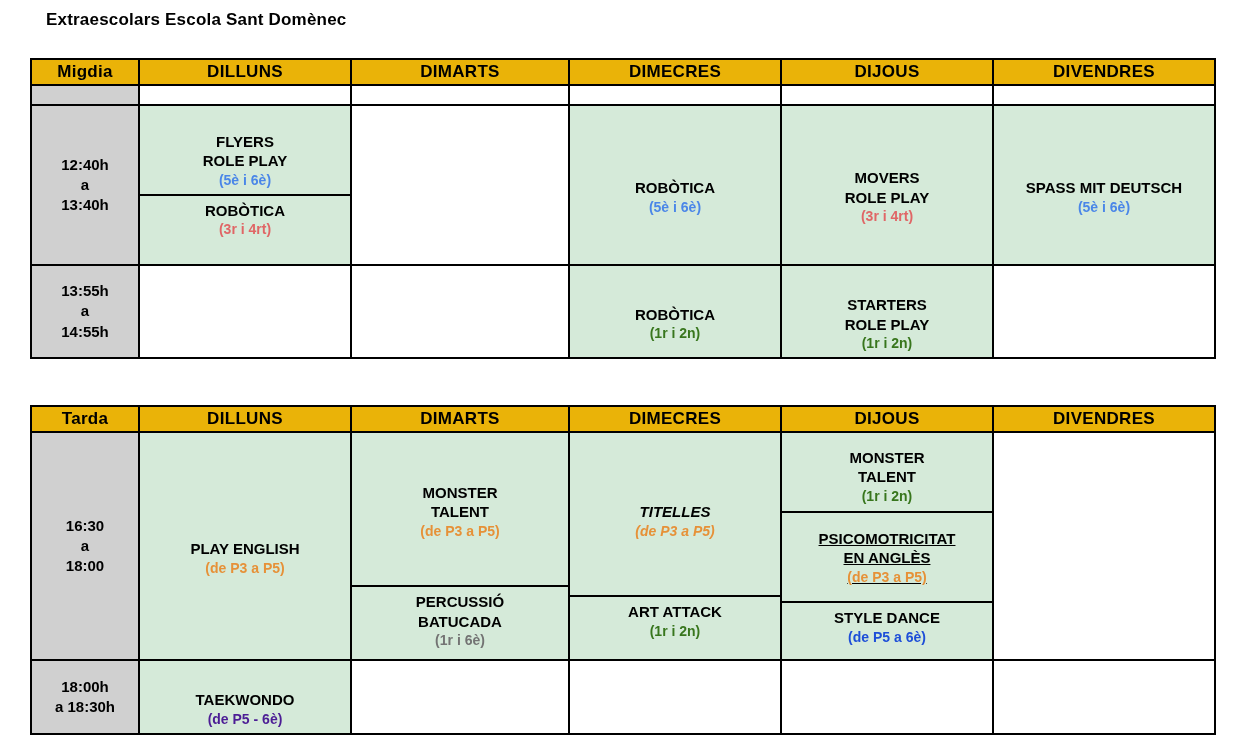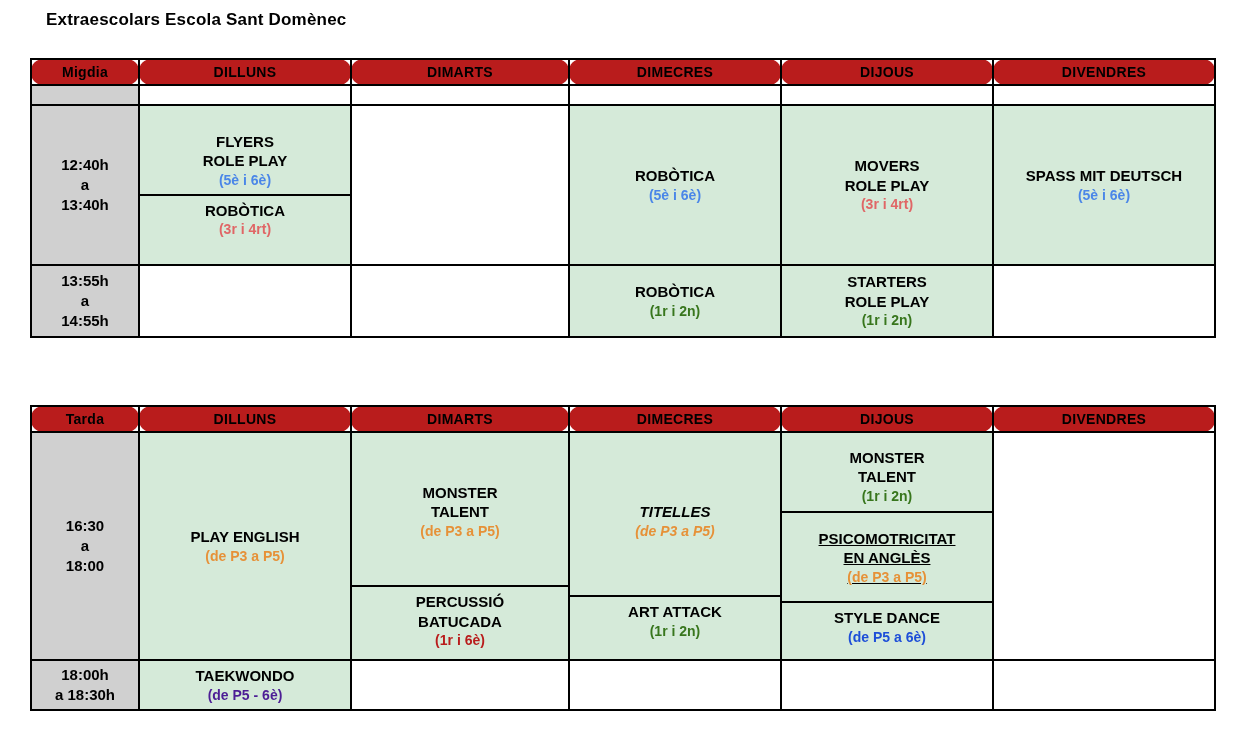--- a/index.html
+++ b/index.html
@@ -28,44 +28,44 @@
     border-collapse: collapse;
     table-layout: fixed;
   }
   table.sched td, table.sched th {
     border: 2px solid #000000;
     padding: 0;
     vertical-align: middle;
     text-align: center;
   }
   .hdr {
-    background: #b91c1c;
-    font-weight: bold;
-    font-size: 14px;
+    background: #eab308;
+    font-weight: bold;
+    font-size: 17px;
     height: 24px;
     letter-spacing: 0.3px;
-    border-radius: 12px;
   }
   .timecell {
     background: #d0d0d0;
     font-weight: bold;
     font-size: 15px;
     line-height: 1.35;
   }
   .green {
     background: #d5ead9;
   }
   .white {
     background: #ffffff;
   }
   .act {
     font-weight: bold;
     font-size: 15px;
     line-height: 1.3;
     padding: 5px 3px;
+    margin-top: 24px;
   }
   .act .grp {
     display: block;
     font-weight: bold;
     font-size: 14px;
   }
   table.inner {
     width: 100%;
     height: 100%;
     border-collapse: collapse;
@@ -225,21 +225,21 @@
                 <td class="act" style="height:138px;">
           <div>MONSTER</div>
           <div>TALENT</div>
           <span class="grp" style="color:#e69138">(de P3 a P5)</span>
         </td>
               </tr>
         <tr>
                 <td class="act">
           <div>PERCUSSIÓ</div>
           <div>BATUCADA</div>
-          <span class="grp" style="color:#b91c1c">(1r i 6è)</span>
+          <span class="grp" style="color:#737373">(1r i 6è)</span>
         </td>
               </tr>
       </tbody>
           </table>
     </td>
     <td class="green">
       <table class="inner">
         <tbody>
               <tr>
                 <td class="act" style="height:138px;font-style:italic;">

